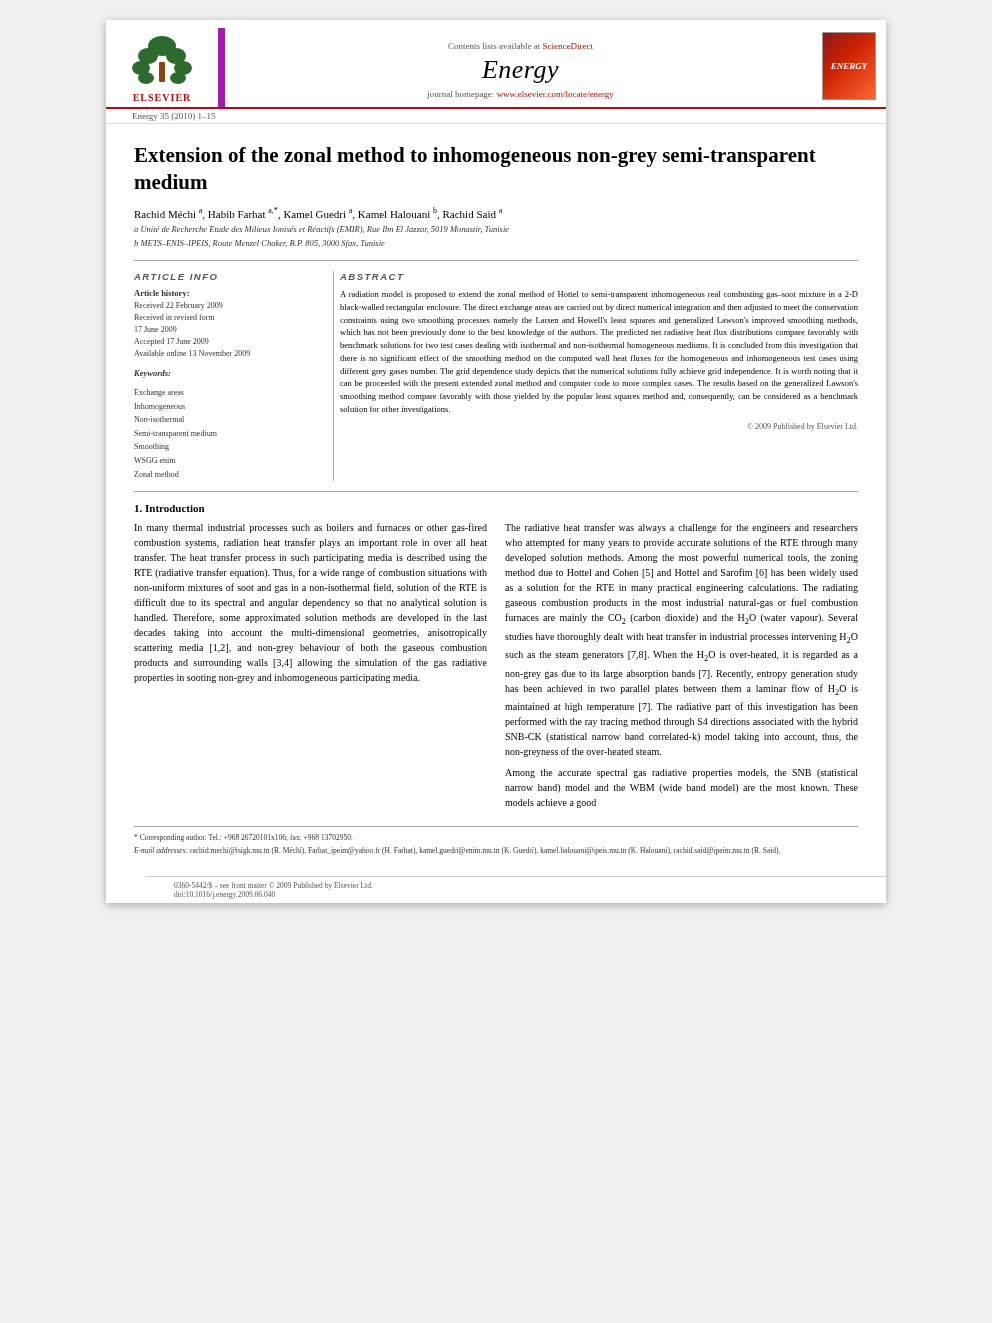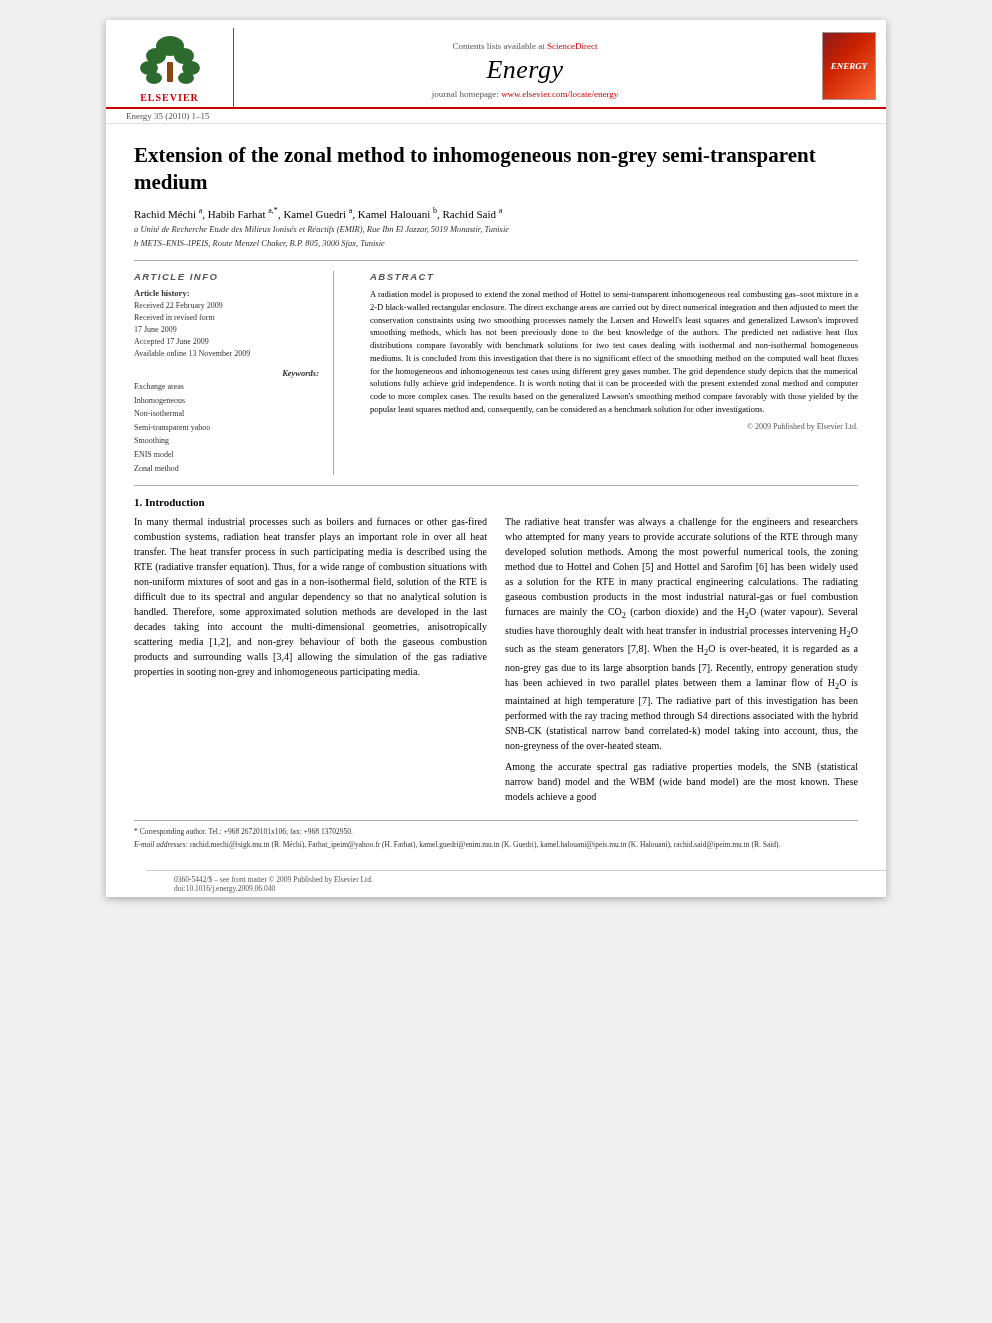--- a/index.html
+++ b/index.html
@@ -19,27 +19,27 @@
 
     
     .journal-header {
       border-bottom: 2px solid #c00;
       display: flex;
       align-items: stretch;
       padding: 8px 0 0 0;
       position: relative;
     }
     .elsevier-logo {
-      width: 128px;
+      width: 119px;
       display: flex;
       flex-direction: column;
       align-items: center;
       justify-content: flex-end;
       padding: 6px 10px 4px 10px;
-      border-right: 1px solid #a21caf;
+      border-right: 7px solid #a21caf;
     }
     .elsevier-logo .elsevier-text {
       font-size: 10px;
       color: #c00;
       font-weight: bold;
       letter-spacing: 1px;
       margin-top: 2px;
     }
     .journal-center {
       flex: 1;
@@ -91,21 +91,21 @@
       font-size: 8px;
       color: white;
       text-align: center;
       font-style: italic;
     }
 
     
     .journal-info-bar {
       background: #fff;
       border-bottom: 1px solid #ddd;
-      padding: 2px 20px;
+      padding: 2px 26px;
       font-size: 9px;
       color: #555;
     }
 
     
     .article-content {
       padding: 18px 28px 18px 28px;
     }
 
     
@@ -137,21 +137,21 @@
     
     .thin-divider {
       border: none;
       border-top: 1px solid #aaa;
       margin: 10px 0;
     }
 
     
     .two-col {
       display: flex;
-      gap: 36px;
+      gap: 6px;
       margin-bottom: 10px;
     }
     .article-info-col {
       width: 200px;
       flex-shrink: 0;
       border-right: 1px solid #aaa;
       padding-right: 14px;
     }
     .abstract-col {
       flex: 1;
@@ -180,22 +180,21 @@
       color: #333;
       line-height: 1.5;
       margin-bottom: 8px;
     }
 
     .keywords-label {
       font-size: 8.5px;
       font-style: italic;
       font-weight: bold;
       color: #333;
-      margin-bottom: 2px;
-      text-align: right;
+      margin-bottom: 8px;
     }
     .keywords-list {
       font-size: 8px;
       color: #333;
       line-height: 1.7;
     }
 
     .abstract-text {
       font-size: 8.5px;
       color: #000;
@@ -329,23 +328,23 @@
           <span>17 June 2009</span><br>
           <span>Accepted 17 June 2009</span><br>
           <span>Available online 13 November 2009</span>
         </div>
 
         <div class="keywords-label">Keywords:</div>
         <div class="keywords-list">
           <span>Exchange areas</span><br>
           <span>Inhomogeneous</span><br>
           <span>Non-isothermal</span><br>
-          <span>Semi-transparent yahoo</span><br>
+          <span>Semi-transparent medium</span><br>
           <span>Smoothing</span><br>
-          <span>ENIS model</span><br>
+          <span>WSGG enim</span><br>
           <span>Zonal method</span>
         </div>
       </div>
 
       <div class="abstract-col">
         <div class="section-label">ABSTRACT</div>
         <div class="abstract-text">A radiation model is proposed to extend the zonal method of Hottel to semi-transparent inhomogeneous real combusting gas–soot mixture in a 2-D black-walled rectangular enclosure. The direct exchange areas are carried out by direct numerical integration and then adjusted to meet the conservation constraints using two smoothing processes namely the Larsen and Howell's least squares and generalized Lawson's improved smoothing methods, which has not been previously done to the best knowledge of the authors. The predicted net radiative heat flux distributions compare favorably with benchmark solutions for two test cases dealing with isothermal and non-isothermal homogeneous mediums. It is concluded from this investigation that there is no significant effect of the smoothing method on the computed wall heat fluxes for the homogeneous and inhomogeneous test cases using different grey gases number. The grid dependence study depicts that the numerical solutions fully achieve grid independence. It is worth noting that it can be proceeded with the present extended zonal method and computer code to more complex cases. The results based on the generalized Lawson's smoothing method compare favorably with those yielded by the popular least squares method and, consequently, can be considered as a benchmark solution for other investigations.</div>
         <div class="copyright-line">© 2009 Published by Elsevier Ltd.</div>
       </div>
     </div>

